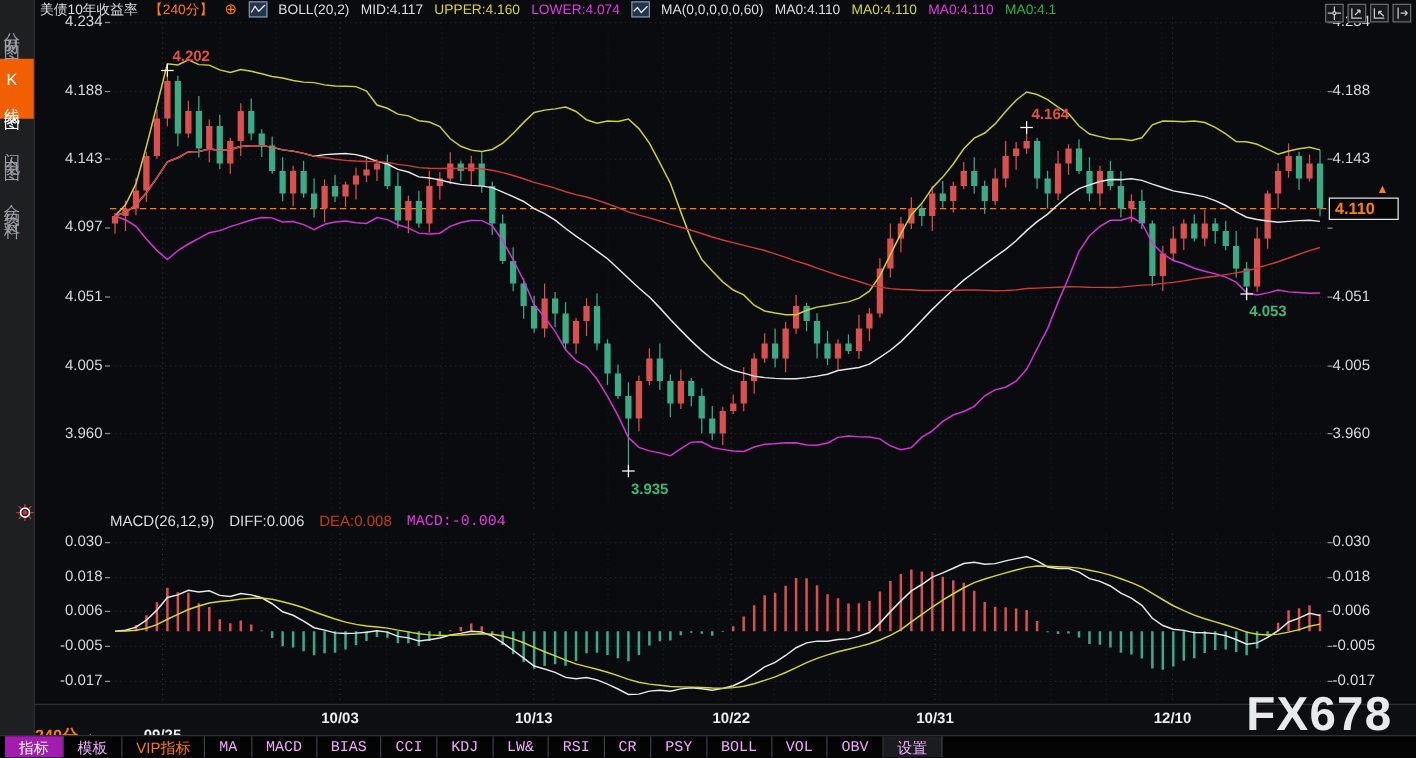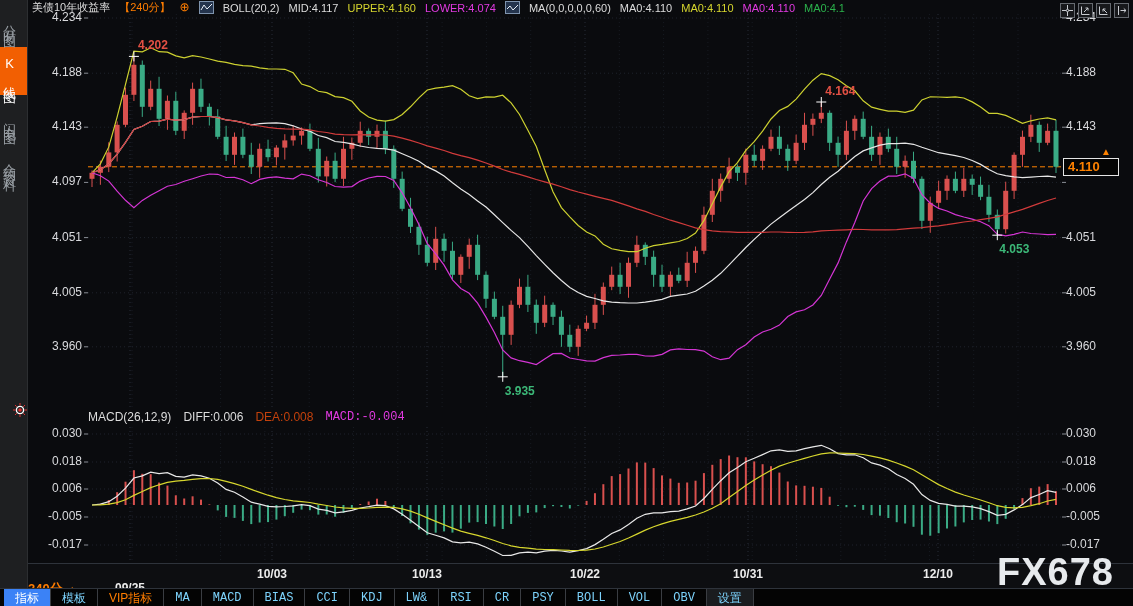--- a/index.html
+++ b/index.html
@@ -44,23 +44,23 @@
   
   .xaxis{position:absolute;left:0;top:563px;width:1133px;height:25px;background:#0d0e11;
          border-top:1px solid #2e333b;z-index:2;}
   .period-cell{position:absolute;left:28px;top:568px;color:#ff7d00;font-size:13px;font-weight:bold;
                z-index:4;cursor:pointer;display:flex;gap:5px;align-items:center;margin-top:12px;}
   .period-cell .tri{font-size:9px;}
   
   .toolbar{position:absolute;left:0;top:588px;width:1133px;height:18px;background:#040404;
            border-top:1px solid #2e333b;display:flex;align-items:stretch;z-index:4;padding-left:4px;}
   .tab{display:flex;align-items:center;padding:0 11px;border-right:1px solid #3a3d42;
-       color:#7dd3fc;font-size:12px;cursor:pointer;}
+       color:#f0abfc;font-size:12px;cursor:pointer;}
   .tab.en{font-family:"Liberation Mono",monospace;}
-  .tab.active{background:#3b82f6;color:#fff;}
+  .tab.active{background:#a21caf;color:#fff;}
   .tab.vip{color:#ff7d00;}
   .tab.settings{background:#1a1c1f;}
   
   .watermark{position:absolute;left:997px;top:551px;font-size:38px;font-weight:bold;
              letter-spacing:1px;color:#e7eaed;z-index:6;}
 </style>
 </head>
 <body>
 
 <div class="app">

